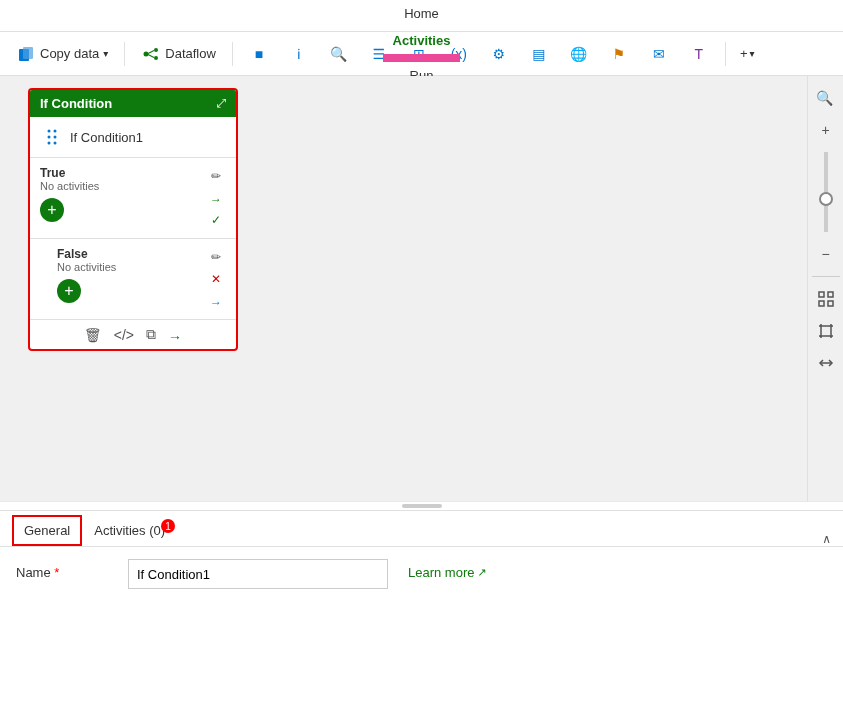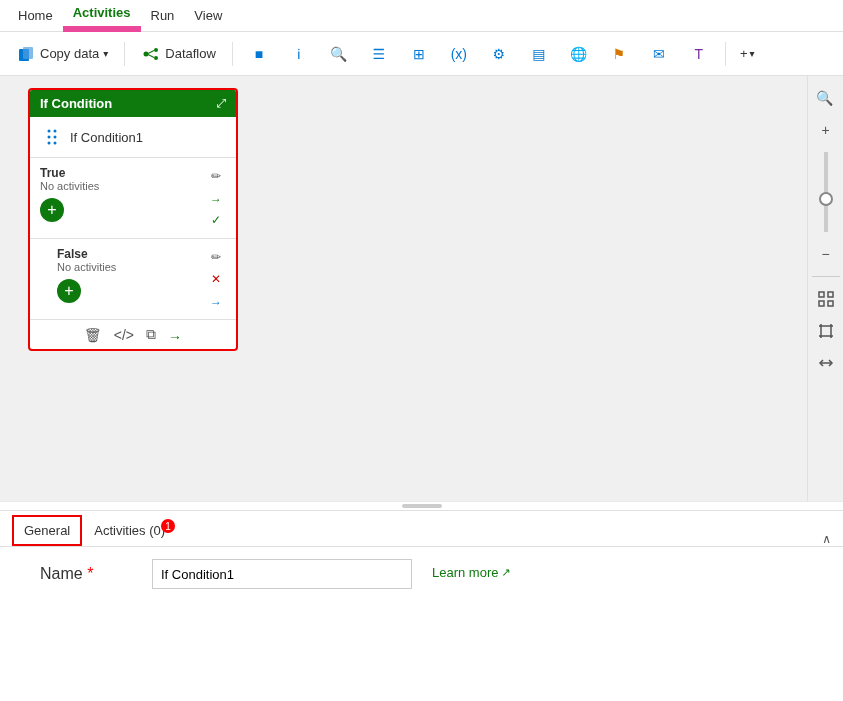--- a/index.html
+++ b/index.html
@@ -1,21 +1,21 @@
 <!DOCTYPE html>
 <html><head>
   <meta charset="utf-8">
   <style>
     * { box-sizing: border-box; margin: 0; padding: 0; }
     body { font-family: 'Segoe UI', Arial, sans-serif; font-size: 13px; background: #f5f5f5; color: #333; width: 843px; height: 701px; overflow: hidden; }
 
     
-    .menu-bar { display: flex; align-items: center; background: #fff; border-bottom: 1px solid #e0e0e0; padding: 8px 8px; height: 32px; }
+    .menu-bar { display: flex; align-items: center; background: #fff; border-bottom: 1px solid #e0e0e0; padding: 0 8px; height: 32px; flex-direction: column; }
     .menu-item { padding: 6px 10px; cursor: pointer; font-size: 13px; color: #333; position: relative; }
-    .menu-item.active { color: #0e7a0d; border-bottom: 6px solid #ec4899; font-weight: 600; }
+    .menu-item.active { color: #0e7a0d; border-bottom: 8px solid #ec4899; font-weight: 600; }
 
     
     .toolbar { display: flex; align-items: center; background: #fff; border-bottom: 1px solid #e0e0e0; padding: 4px 8px; height: 44px; gap: 4px; }
     .toolbar-btn { display: flex; align-items: center; gap: 4px; padding: 4px 8px; cursor: pointer; border: none; background: none; font-size: 13px; color: #333; border-radius: 2px; justify-content: space-between; }
     .toolbar-sep { width: 1px; height: 24px; background: #e0e0e0; margin: 0 4px; }
     .toolbar-icon { width: 20px; height: 20px; display: inline-flex; align-items: center; justify-content: center; font-size: 14px; }
     .plus-btn { display: flex; align-items: center; gap: 2px; padding: 4px 6px; cursor: pointer; border: none; background: none; font-size: 13px; color: #333; }
 
     
     .main-area { display: flex; height: calc(701px - 32px - 44px - 200px); background: #f0f0f0; position: relative; overflow: hidden; }
@@ -49,21 +49,21 @@
 
     
     .bottom-panel { height: 200px; background: #fff; border-top: 1px solid #e0e0e0; display: flex; flex-direction: column; }
     .bottom-tabs { display: flex; align-items: flex-end; padding: 0 12px; border-bottom: 1px solid #e0e0e0; height: 36px; }
     .bottom-tab { padding: 8px 12px; cursor: pointer; font-size: 13px; color: #333; position: relative; }
     .bottom-tab.active { border: 2px solid #e00; color: #333; padding: 6px 10px; }
     .bottom-tab-badge { position: absolute; top: 4px; right: 2px; background: red; color: #fff; border-radius: 50%; width: 14px; height: 14px; font-size: 10px; display: flex; align-items: center; justify-content: center; }
     .bottom-tab-chevron { margin-left: auto; color: #555; font-size: 12px; }
     .bottom-content { padding: 12px 16px; display: flex; flex-direction: column; gap: 12px; }
     .form-row { display: flex; align-items: flex-start; gap: 12px; }
-    .form-label { width: 100px; font-size: 16px; color: #333; padding-top: 6px; margin-left: 24px; }
+    .form-label { width: 100px; font-size: 13px; color: #333; padding-top: 6px; }
     .form-label-req { color: red; }
     .form-input { width: 260px; height: 30px; border: 1px solid #ccc; padding: 4px 8px; font-size: 13px; outline: none; }
     .form-textarea { width: 260px; height: 60px; border: 1px solid #ccc; padding: 4px 8px; font-size: 13px; outline: none; resize: none; }
     .learn-more { color: #0e7a0d; font-size: 13px; cursor: pointer; display: flex; align-items: center; gap: 3px; margin-left: 8px; padding-top: 6px; }
 
     
     .icon-red { color: #c00; }
     .icon-green { color: #0e7a0d; }
     .icon-blue { color: #0078d4; }
     .icon-orange { color: #d47700; }

